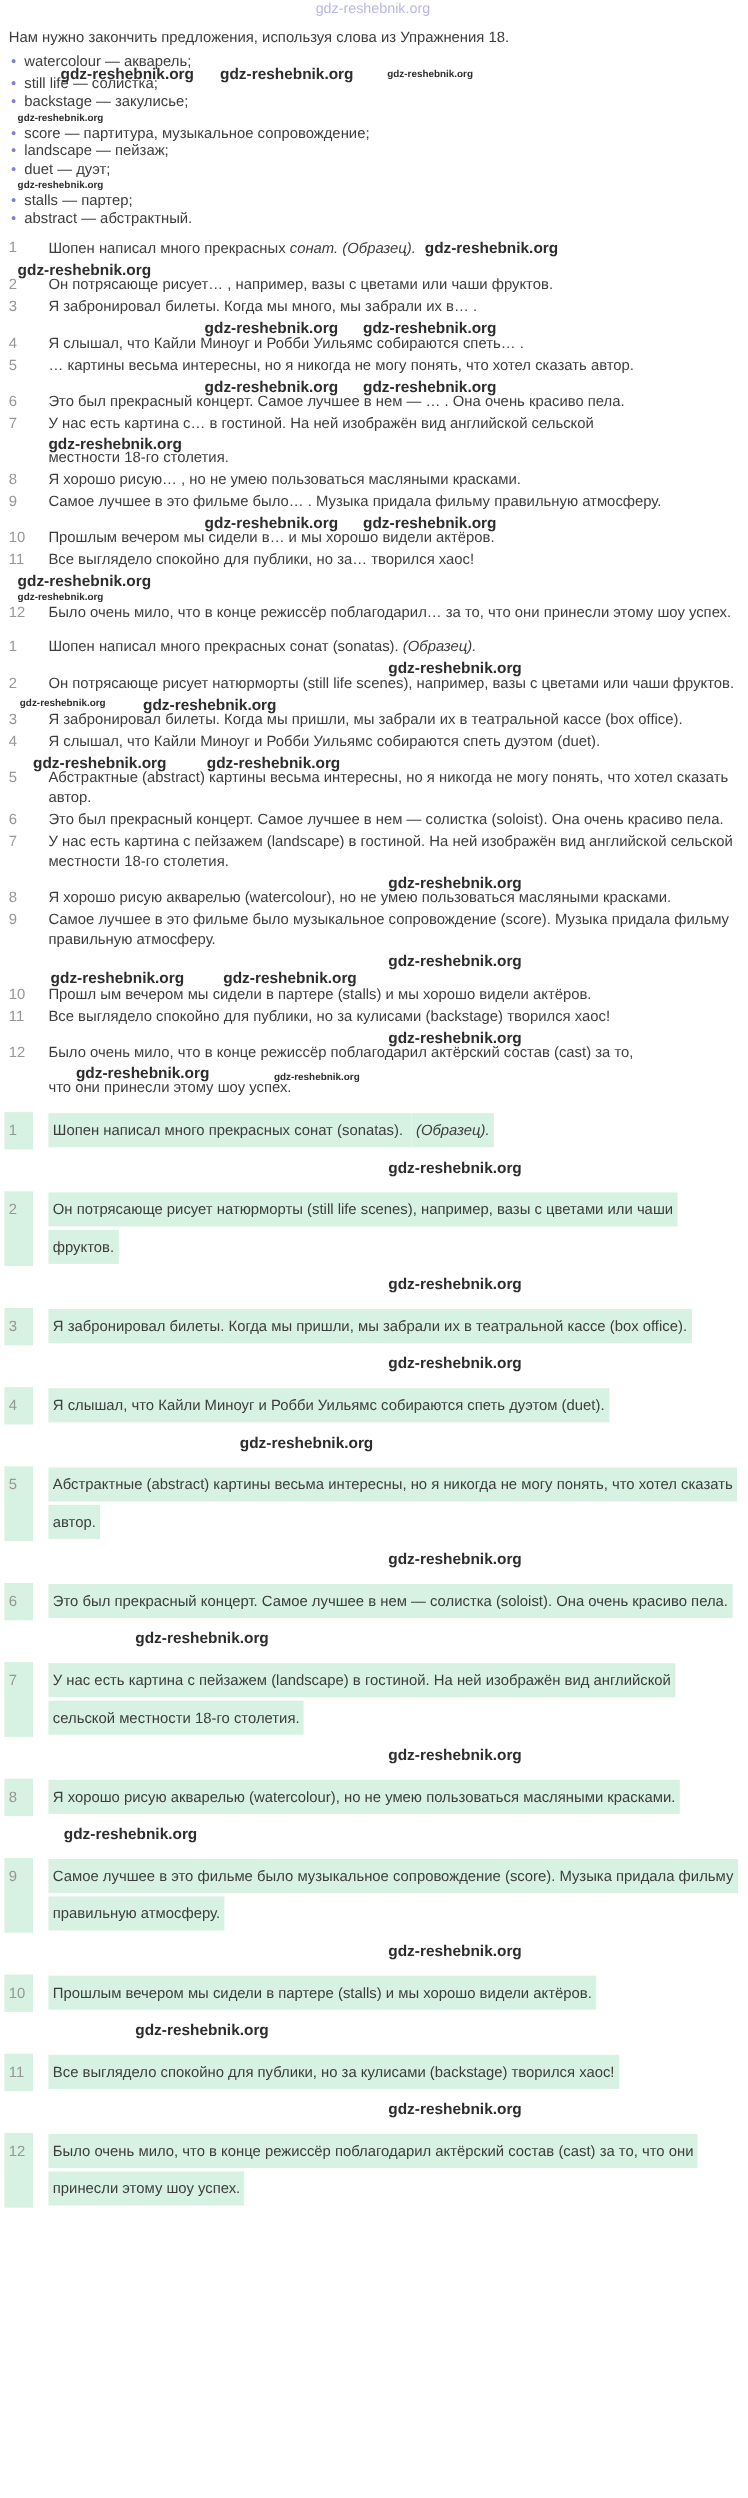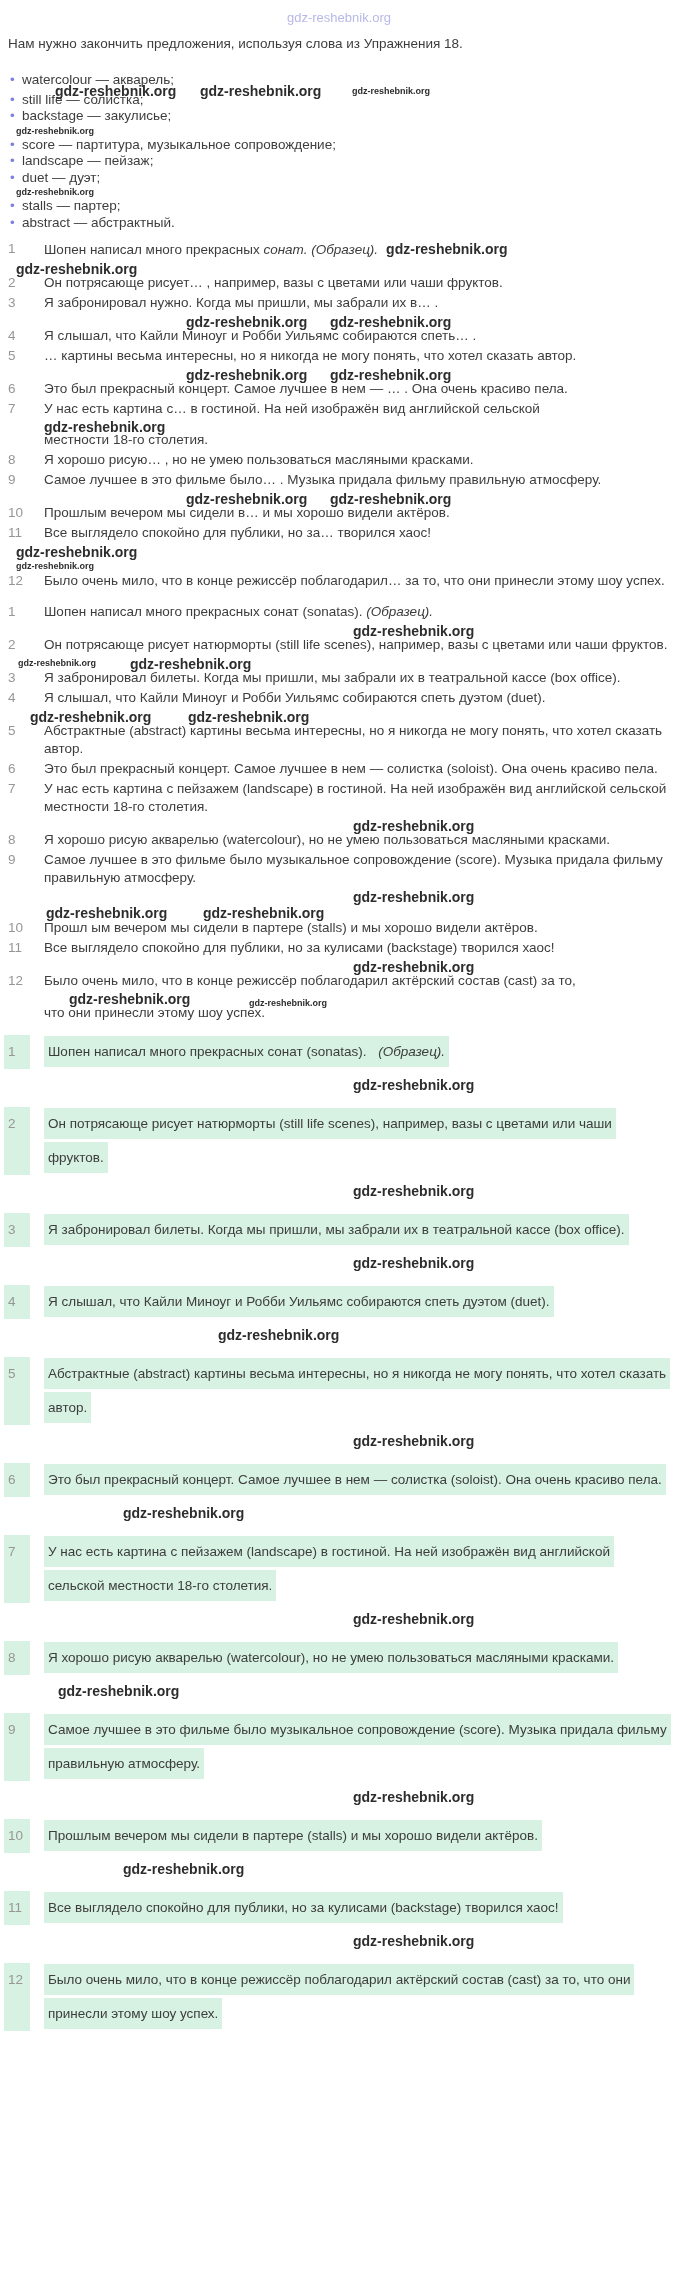--- a/index.html
+++ b/index.html
@@ -6,21 +6,21 @@
   html,body { background:#ffffff; }
   body { font-family:"Liberation Sans", sans-serif; }
 
   .page{
     position:relative;
     width:680px;
     min-height:2271px;
     background:#fff;
     color:var(--text,#3d3d3d);
     font-size:13.5px;
-    padding:10px 10px 14px 8px;
+    padding:0 10px 14px 8px;
   }
 
   
   .wm{ font-weight:700; font-size:14px; color:var(--watermark-dark,#2d2d2d); white-space:nowrap; }
   .wm-top{ text-align:center; font-size:13px; font-weight:400; color:var(--watermark-light,#b7b8e8); height:20px; }
   .wm-inline{ margin-left:8px; }
   .wm-inline + .wm-inline{ margin-left:44px; }
 
   .wm-row{ position:relative; height:13px; }
   .wm-row .wm-a, .wm-row .wm-b, .wm-row .wm-c{ position:absolute; display:none; top:0; }
@@ -50,21 +50,21 @@
   .mid-left .wm-a{ display:inline; left:0; }
   .wm-row.pair-mid{ height:14px; }
   .pair-mid .wm-a{ display:inline; left:25px; }
   .pair-mid .wm-c{ display:inline; left:205px; top:4px; }
   .right .wm-a{ display:inline; left:345px; }
   .center .wm-a{ display:inline; left:210px; }
   .left-center .wm-a{ display:inline; left:115px; }
   .left-indent .wm-a{ display:inline; left:50px; }
 
   
-  .intro{ line-height:17px; margin:5px 0 20px; }
+  .intro{ line-height:17px; margin:5px 0 6px; }
   .vocab{ margin-bottom:9px; }
   .vrow{ line-height:16.5px; }
   .bullet{ display:inline-block; width:14px; padding-left:2px; color:var(--bullet,#7e80e0); }
   .bullet::before{ content:"•"; }
 
   
   .nlist{ margin-bottom:13px; }
   .item{ display:flex; margin-bottom:2px; }
   .num{ flex:0 0 22px; color:var(--number,#969696); line-height:18px; }
   .txt{ flex:1; line-height:18px;margin-left:14px; }
@@ -137,21 +137,21 @@
 
       </div>
 
       <div class="item">
         <span class="num">2</span>
         <div class="txt"><span class="seg">Он потрясающе рисует… , например, вазы с цветами или чаши фруктов.</span></div>
       </div>
 
       <div class="item">
         <span class="num">3</span>
-        <div class="txt"><span class="seg">Я забронировал нужно. Когда мы пришли, мы забрали их в… .</span></div>
+        <div class="txt"><span class="seg">Я забронировал билеты. Когда мы много, мы забрали их в… .</span></div>
       </div>
       <div class="wm-row pair">
         <span class="wm wm-a">gdz-reshebnik.org</span>
         <span class="wm wm-b">gdz-reshebnik.org</span>
 
       </div>
 
       <div class="item">
         <span class="num">4</span>
         <div class="txt"><span class="seg">Я слышал, что Кайли Миноуг и Робби Уильямс собираются спеть… .</span></div>

